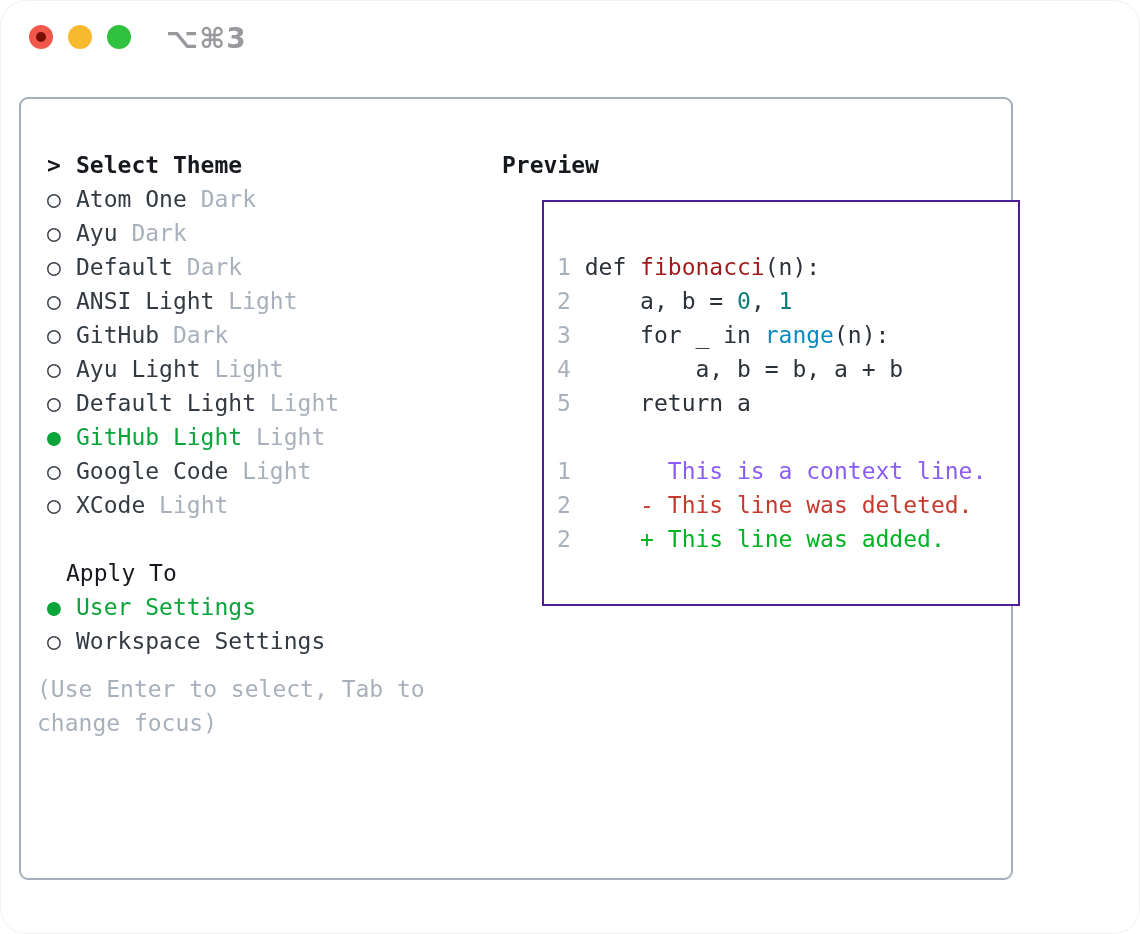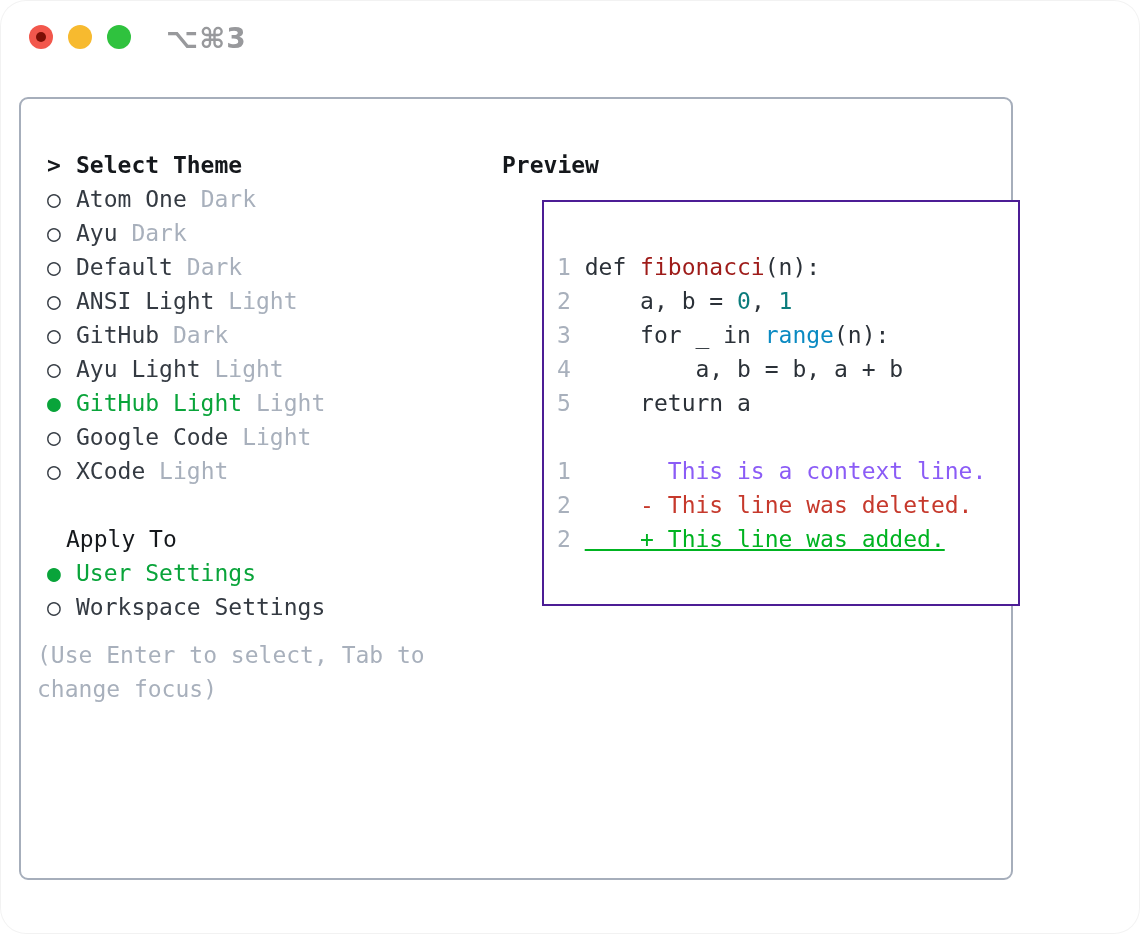--- a/index.html
+++ b/index.html
@@ -66,21 +66,21 @@
     font-size:23px;line-height:34px;white-space:pre;
   }
   .cl{height:34px;}
   .ln{color:#a8b0bc;}
   .seg-plain{color:#2b3138;}
   .seg-func{color:#9e1b19;}
   .seg-number{color:#0b7c7c;}
   .seg-builtin{color:#0a8ac2;}
   .seg-context{color:#8b5cf6;text-align:center;}
   .seg-deleted{color:#c6392c;}
-  .seg-added{color:#00b321;text-decoration:underline;}
+  .seg-added{color:#00b321;}
 </style>
 </head>
 <body>
 
 <div class="window">
 
   <div class="titlebar">
     <span class="light red"></span>
     <span class="light yellow"></span>
     <span class="light green"></span>
@@ -92,20 +92,21 @@
     <div class="left-col">
       <div class="row header"><span class="bullet">&gt;</span><span>Select Theme</span></div>
 
       <div id="theme-list">
           <div class="row"><span class="bullet">○</span><span class="tname">Atom One</span><span class="tvariant"> Dark</span></div>
           <div class="row"><span class="bullet">○</span><span class="tname">Ayu</span><span class="tvariant"> Dark</span></div>
           <div class="row"><span class="bullet">○</span><span class="tname">Default</span><span class="tvariant"> Dark</span></div>
           <div class="row"><span class="bullet">○</span><span class="tname">ANSI Light</span><span class="tvariant"> Light</span></div>
           <div class="row"><span class="bullet">○</span><span class="tname">GitHub</span><span class="tvariant"> Dark</span></div>
           <div class="row"><span class="bullet">○</span><span class="tname">Ayu Light</span><span class="tvariant"> Light</span></div>
+          <div class="row"><span class="bullet">○</span><span class="tname">Default Light</span><span class="tvariant"> Light</span></div>
           <div class="row selected"><span class="bullet">●</span><span class="tname">GitHub Light</span><span class="tvariant"> Light</span></div>
           <div class="row"><span class="bullet">○</span><span class="tname">Google Code</span><span class="tvariant"> Light</span></div>
           <div class="row"><span class="bullet">○</span><span class="tname">XCode</span><span class="tvariant"> Light</span></div>
         </div>
 
       <div class="spacer"></div>
       <div class="apply-header">Apply To</div>
       <div id="apply-list">
           <div class="row selected"><span class="bullet">●</span><span class="tname">User Settings</span></div>
           <div class="row"><span class="bullet">○</span><span class="tname">Workspace Settings</span></div>

